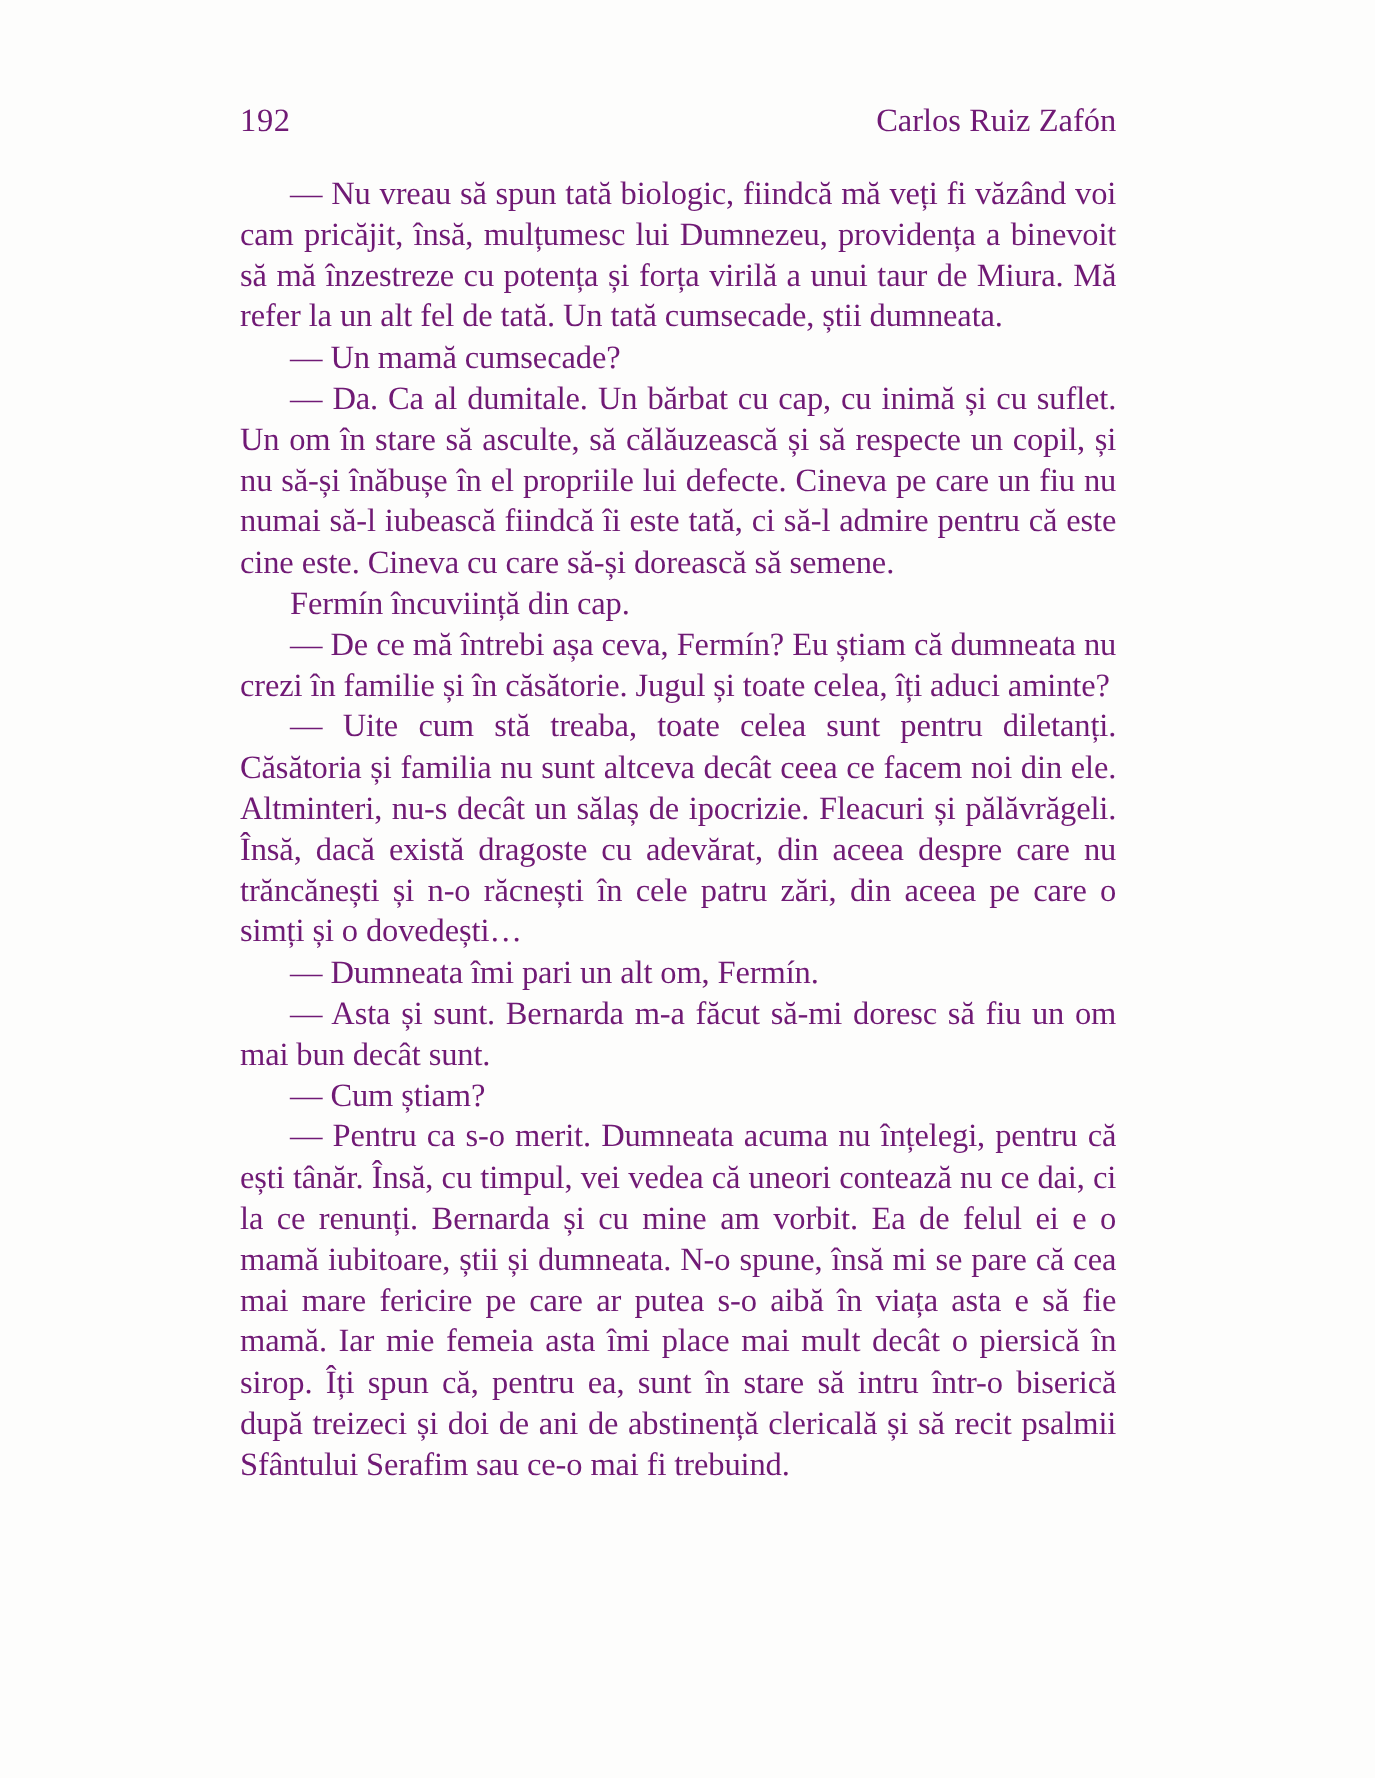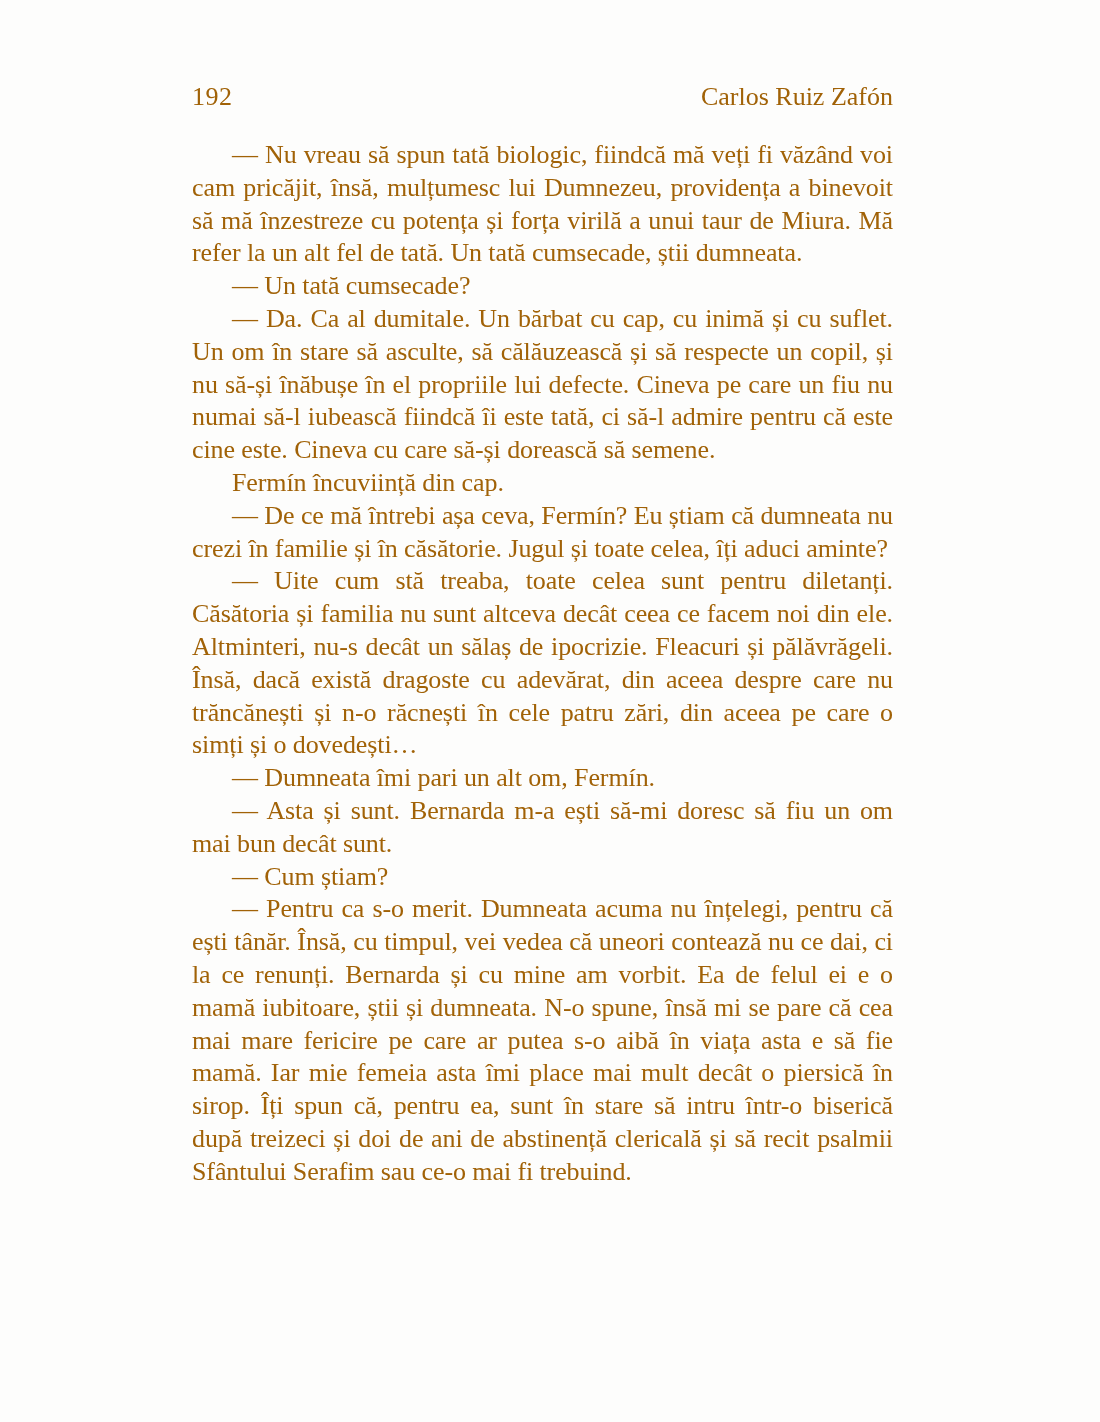--- a/index.html
+++ b/index.html
@@ -5,21 +5,21 @@
   html, body {
     margin: 0;
     padding: 0;
     background: #ffffff;
   }
   .page {
     position: relative;
     width: 1100px;
     height: 1422px;
     background: #fdfdfc;
-    color: #a16207;
+    color: #701a75;
     font-family: "Liberation Serif", "DejaVu Serif", serif;
     overflow: hidden;
   }
   .running-head {
     position: absolute;
     top: 83px;
     left: 192px;
     width: 701px;
     display: flex;
     justify-content: space-between;
@@ -53,23 +53,23 @@
 </head>
 <body>
 
 <div class="page">
   <div class="running-head">
     <span class="pagenum">192</span>
     <span class="runtitle">Carlos Ruiz Zafón</span>
   </div>
   <div class="content">
     <p>— Nu vreau să spun tată biologic, fiindcă mă veți fi văzând voi cam pricăjit, însă, mulțumesc lui Dumnezeu, providența a binevoit să mă înzestreze cu potența și forța virilă a unui taur de Miura. Mă refer la un alt fel de tată. Un tată cumsecade, știi dumneata.</p>
-    <p>— Un tată cumsecade?</p>
+    <p>— Un mamă cumsecade?</p>
     <p>— Da. Ca al dumitale. Un bărbat cu cap, cu inimă și cu suflet. Un om în stare să asculte, să călăuzească și să respecte un copil, și nu să-și înăbușe în el propriile lui defecte. Cineva pe care un fiu nu numai să-l iubească fiindcă îi este tată, ci să-l admire pentru că este cine este. Cineva cu care să-și dorească să semene.</p>
     <p>Fermín încuviință din cap.</p>
     <p>— De ce mă întrebi așa ceva, Fermín? Eu știam că dumneata nu crezi în familie și în căsătorie. Jugul și toate celea, îți aduci aminte?</p>
     <p>— Uite cum stă treaba, toate celea sunt pentru diletanți. Căsătoria și familia nu sunt altceva decât ceea ce facem noi din ele. Altminteri, nu-s decât un sălaș de ipocrizie. Fleacuri și pălăvrăgeli. Însă, dacă există dragoste cu adevărat, din aceea despre care nu trăncănești și n-o răcnești în cele patru zări, din aceea pe care o simți și o dovedești…</p>
     <p>— Dumneata îmi pari un alt om, Fermín.</p>
-    <p>— Asta și sunt. Bernarda m-a ești să-mi doresc să fiu un om mai bun decât sunt.</p>
+    <p>— Asta și sunt. Bernarda m-a făcut să-mi doresc să fiu un om mai bun decât sunt.</p>
     <p>— Cum știam?</p>
     <p>— Pentru ca s-o merit. Dumneata acuma nu înțelegi, pentru că ești tânăr. Însă, cu timpul, vei vedea că uneori contează nu ce dai, ci la ce renunți. Bernarda și cu mine am vorbit. Ea de felul ei e o mamă iubitoare, știi și dumneata. N-o spune, însă mi se pare că cea mai mare fericire pe care ar putea s-o aibă în viața asta e să fie mamă. Iar mie femeia asta îmi place mai mult decât o piersică în sirop. Îți spun că, pentru ea, sunt în stare să intru într-o biserică după treizeci și doi de ani de abstinență clericală și să recit psalmii Sfântului Serafim sau ce-o mai fi trebuind.</p>
   </div>
 </div>
 
 </body></html>

